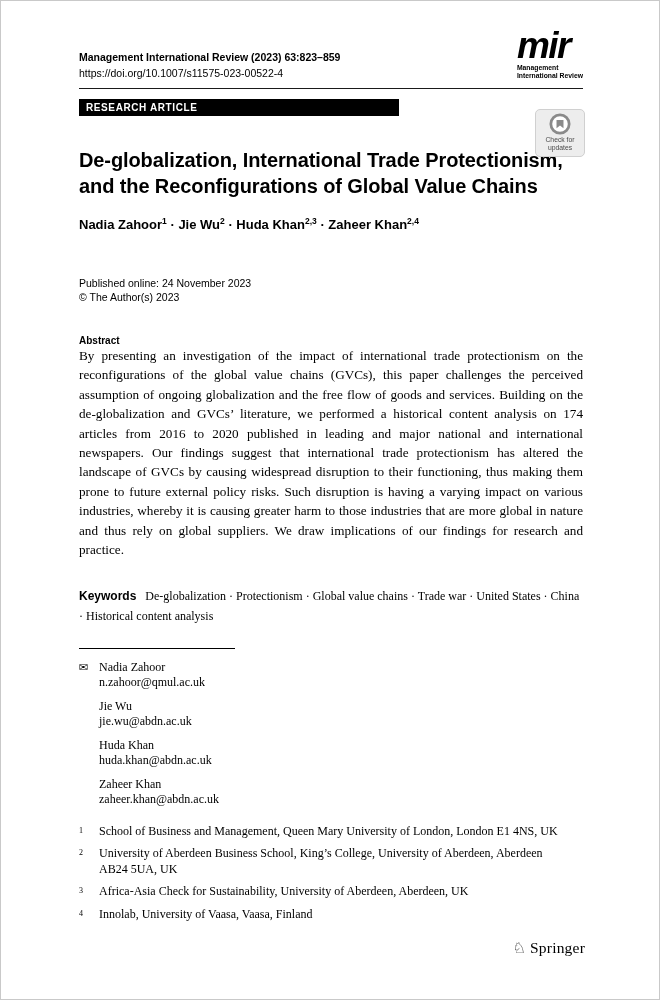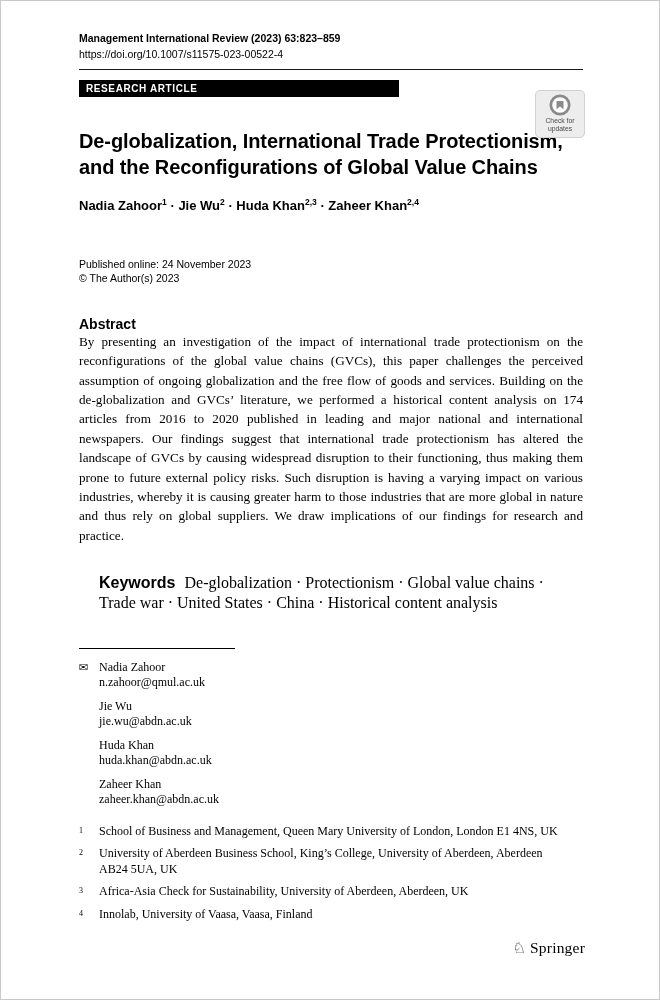--- a/index.html
+++ b/index.html
@@ -44,27 +44,27 @@
   .cm-icon { display:block; margin:0 auto 1px; }
   .cm-text { font-size:6.8px; line-height:1.3; color:#4a4a4a; }
 
   
   .title { margin-top:30px; max-width:505px; font-size:20px; line-height:26px; font-weight:bold; letter-spacing:-0.1px; }
   .authors { margin-top:17px; font-size:13px; font-weight:bold; }
   .authors sup { font-size:8.5px; }
   .pub-block { margin-top:44px; font-size:10.5px; line-height:14.5px; }
 
   
-  .abstract-heading { margin-top:30px; font-size:14px; font-weight:bold; }
+  .abstract-heading { margin-top:30px; font-size:10px; font-weight:bold; }
   .abstract-text {
     font-family:"Liberation Serif", serif;
     font-size:13.2px; line-height:19.4px;
     text-align:justify; hyphens:auto; -webkit-hyphens:auto;
   }
-  .keywords { margin-top:28px; font-family:"Liberation Serif", serif; font-size:16px; line-height:19.5px;margin-left:20px; }
+  .keywords { margin-top:28px; font-family:"Liberation Serif", serif; font-size:12px; line-height:19.5px; }
   .kw-heading { font-family:"Liberation Sans", sans-serif; font-weight:bold; padding-right:9px; }
 
   
   .footnotes { position:absolute; left:78px; right:76px; bottom:70px; }
   .fn-rule { width:156px; border:none; border-top:1px solid #000; margin-bottom:11px; }
   .contact {
     display:grid; grid-template-columns:20px 1fr;
     margin-bottom:8px;
     font-family:"Liberation Serif", serif; font-size:12px; line-height:15.5px;
   }
@@ -86,20 +86,27 @@
 </style>
 </head>
 <body>
 
 <div class="page">
 
   <div class="header-row">
     <div>
       <div class="journal-citation">Management International Review (2023) 63:823–859</div>
       <div class="doi-link">https://doi.org/10.1007/s11575-023-00522-4</div>
+    </div>
+    <div class="mir-logo">
+      <div class="mir-mark">mir</div>
+      <div class="mir-sub">
+        <div>Management</div>
+        <div>International Review</div>
+      </div>
     </div>
   </div>
   <hr class="header-rule">
 
   <div class="type-row">
     <div class="article-type">RESEARCH ARTICLE</div>
     <div class="crossmark">
       <svg class="cm-icon" width="22" height="22" viewBox="0 0 24 24">
         <circle cx="12" cy="12" r="10" fill="#ffffff" stroke="#8a8a8a" stroke-width="3"></circle>
         <path d="M8.2 7.5h7.6v9.2l-3.8-3-3.8 3z" fill="#8a8a8a"></path>

